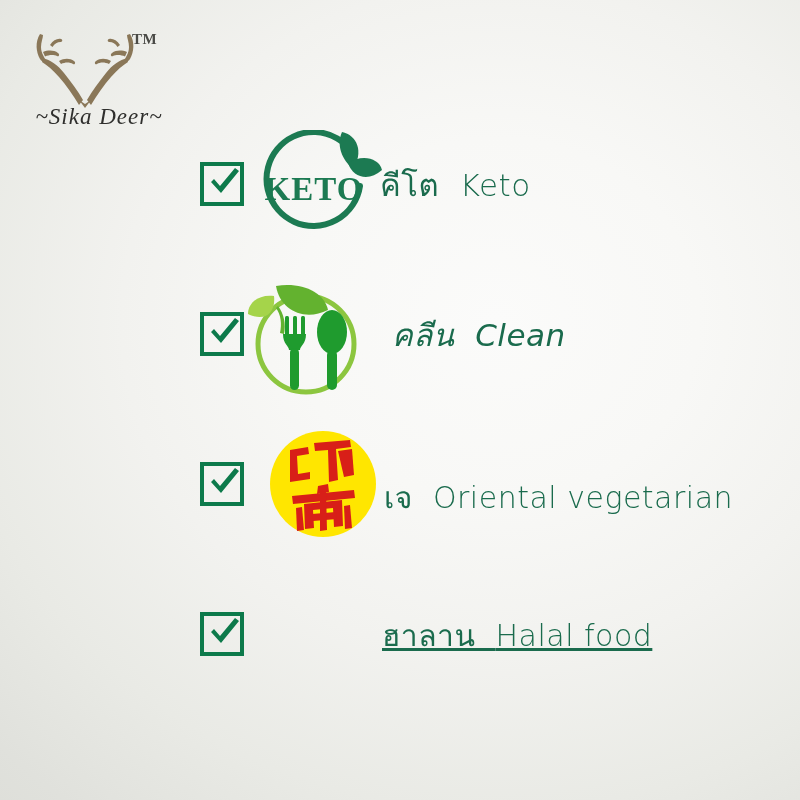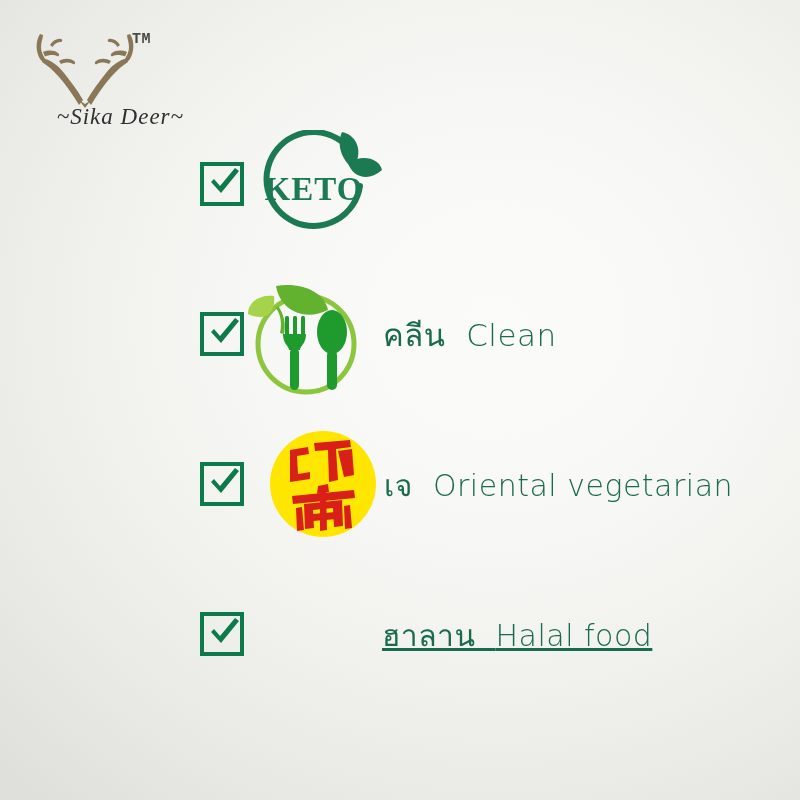--- a/index.html
+++ b/index.html
@@ -12,25 +12,25 @@
     position:relative;width:800px;height:800px;
     background:
       radial-gradient(ellipse 780px 700px at 62% 40%,
         #fbfbfa 0%, #f8f8f6 26%, #f2f2ef 48%, #e9eae5 70%, #e0e1dc 88%, #dcddd7 100%);
   }
   
   .brand{position:absolute;left:14px;top:14px;width:180px;height:115px;}
   .brand .antlers{position:absolute;left:12px;top:14px;width:118px;height:80px;}
   .brand .tm{
     position:absolute;left:118px;top:17px;
-    font-family:Liberation Mono, monospace;
+    font-family:Liberation Serif, serif;
     font-size:15px;font-weight:700;color:#4a4a46;letter-spacing:.5px;
   }
   .brand .wordmark{
-    position:absolute;left:0;top:90px;width:170px;text-align:right;
+    position:absolute;left:0;top:90px;width:170px;text-align:center;
     font-family:"Liberation Serif",serif;font-style:italic;
     font-size:23px;color:#2f2f2d;letter-spacing:1px;white-space:nowrap;
   }
   
   .row{position:absolute;left:0;width:800px;height:120px;display:flex;align-items:center;}
   .row-1{top:124px;text-align:right;}
   .row-2{top:274px;}
   .row-3{top:424px;}
   .row-4{top:574px;}
   .checkbox{
@@ -42,22 +42,22 @@
   .badge-keto{left:256px;width:128px;height:112px;}
   .badge-clean{left:240px;width:132px;height:116px;}
   .badge-jay{left:268px;width:110px;height:108px;}
   .badge-halal{left:266px;width:116px;height:112px;}
   .label{
     position:absolute;color:#1a6b4d;white-space:nowrap;
     font-family:"DejaVu Sans",sans-serif;font-weight:300;
     letter-spacing:.5px;
   }
   .label-keto{left:380px;top:36px;font-size:31px;}
-  .label-clean{left:383px;top:36px;font-size:31px;}
-  .label-jay{left:384px;top:38px;font-size:30px;}
+  .label-clean{left:392px;top:36px;font-size:31px;font-style:italic;}
+  .label-jay{left:384px;top:50px;font-size:30px;}
   .label-halal{left:382px;top:38px;font-size:30px;text-decoration:underline;}
   .label .en{letter-spacing:.5px;}
 </style>
 </head>
 <body>
 
 <div id="poster">
 
   <div class="brand">
     <div class="antlers">
@@ -97,20 +97,24 @@
 
         <path d="M96,22 A47,47 0 1 0 104,56" fill="none" stroke="#1c7a52" stroke-width="6" stroke-linecap="round"></path>
 
         <path d="M86,2 C101,5 108,22 97,39 C86,30 80,15 86,2 Z" fill="#1c7a52"></path>
         <path d="M92,33 C106,24 123,28 126,40 C113,52 97,48 92,33 Z" fill="#1c7a52"></path>
 
         <text x="58" y="70" font-family="Liberation Serif, serif" font-size="33" font-weight="700" fill="#1c7a52" text-anchor="middle" letter-spacing="1">KETO</text>
       </svg>
     </div>
 
+    <div class="label label-keto">
+      <span>คีโต&nbsp; </span>
+      <span class="en">Keto</span>
+    </div>
   </div>
 
   <div class="row row-2">
 
     <div class="checkbox">
       <svg width="44" height="44" viewBox="0 0 44 44">
         <path d="M9,22 L12,19 L18,26 L33,8 L37,11 L19,33 Z" fill="#0d7a4b"></path>
       </svg>
     </div>
 

